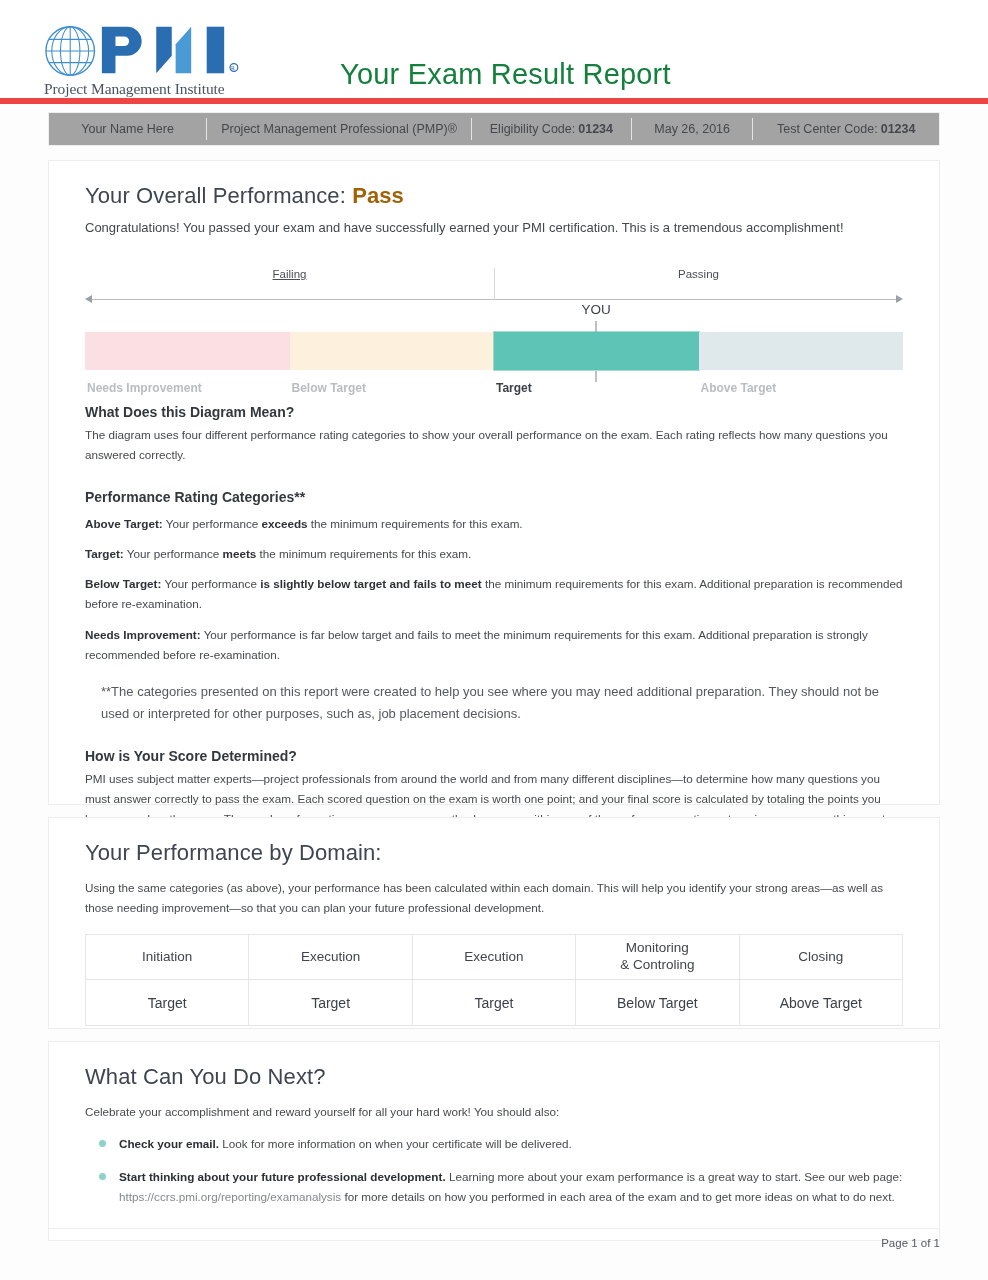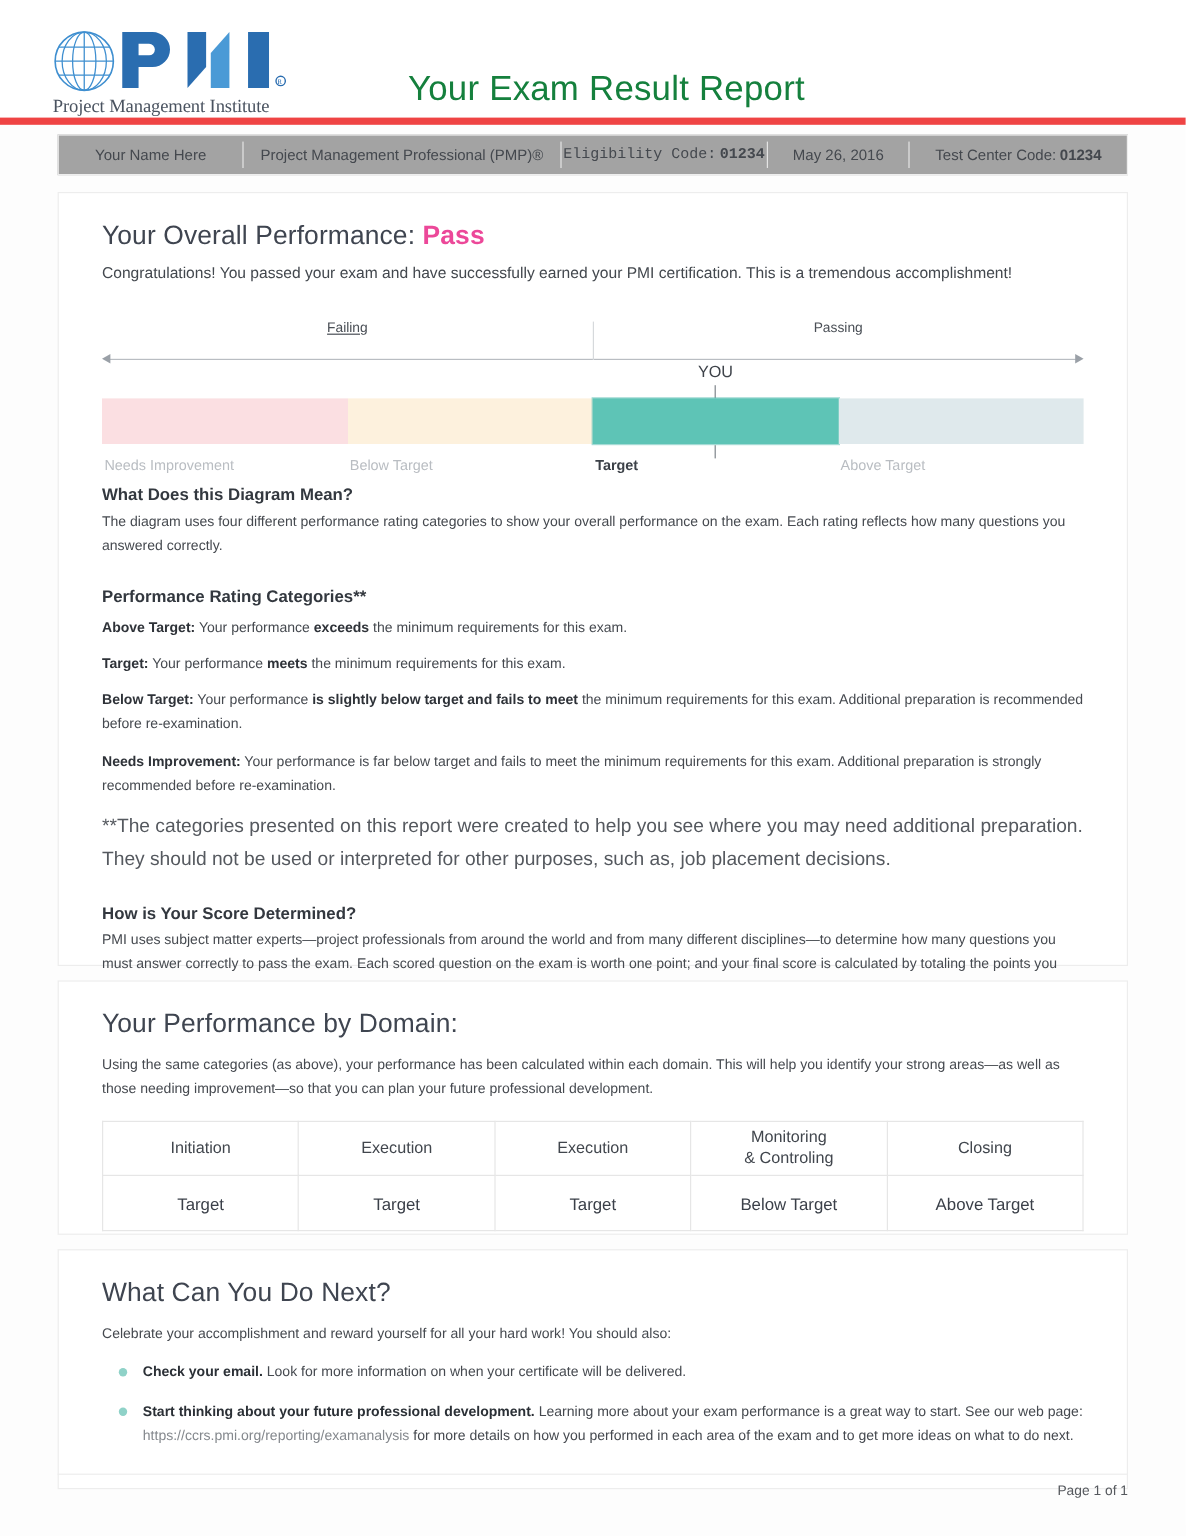--- a/index.html
+++ b/index.html
@@ -73,21 +73,21 @@
     white-space: nowrap;
     display: flex;
     align-items: center;
     justify-content: center;
     height: 22px;
     border-right: 1px solid #e4e4e4;
   }
   .infobar .cell:last-child { border-right: none; }
   .infobar .c0 { width: 170px; }
   .infobar .c1 { width: 268px; }
-  .infobar .c2 { width: 172px; font-family: Liberation Mono, monospace; }
+  .infobar .c2 { width: 172px; }
   .infobar .c3 { width: 130px; }
   .infobar .c4 { width: 200px; }
   .infobar b { font-weight: 700; margin-left: 3px; }
 
   
   .card {
     position: absolute;
     left: 48px;
     width: 892px;
     background: #ffffff;
@@ -100,21 +100,21 @@
   .card-inner { padding: 22px 36px 0 36px; }
 
   h1.section-title {
     font-size: 22px;
     font-weight: 400;
     color: #3f4550;
     margin: 0 0 10px 0;
     letter-spacing: 0.1px;
   }
   h1.section-title .pass {
-    color: #ec4899;
+    color: #a16207;
     font-weight: 700;
   }
   p.lead {
     font-size: 13px;
     color: #43484e;
     margin: 0;
     line-height: 1.45;
   }
 
   h2.sub {
@@ -124,21 +124,21 @@
     margin: 0 0 5px 0;
   }
   p.body {
     font-size: 11.7px;
     line-height: 1.72;
     color: #45494f;
     margin: 0;
   }
   p.cat { font-size: 11.7px; line-height: 1.72; color: #45494f; margin: 0 0 10px 0; }
   p.cat b { font-weight: 700; color: #2e3238; }
-  p.footnote { font-size: 16px; line-height: 1.74; color: #55595f; margin: 0; }
+  p.footnote { font-size: 13px; line-height: 1.74; color: #55595f; margin: 16px; }
 
   
   .scale {
     position: relative;
     margin: 30px 0 0 0;
     height: 122px;
   }
   .scale-labels {
     position: relative;
     height: 16px;
@@ -229,20 +229,21 @@
     top: 113px;
     left: 0; right: 0;
     height: 18px;
     display: flex;
   }
   .bar-labels span {
     flex: 1 1 0;
     font-size: 12px;
     color: #b9bdc2;
     padding-left: 2px;
+    font-weight: bold;
   }
   .bar-labels span.active {
     color: #3c4148;
     font-weight: 700;
   }
 
   
   .domain-table {
     margin-top: 16px;
     width: 818px;

